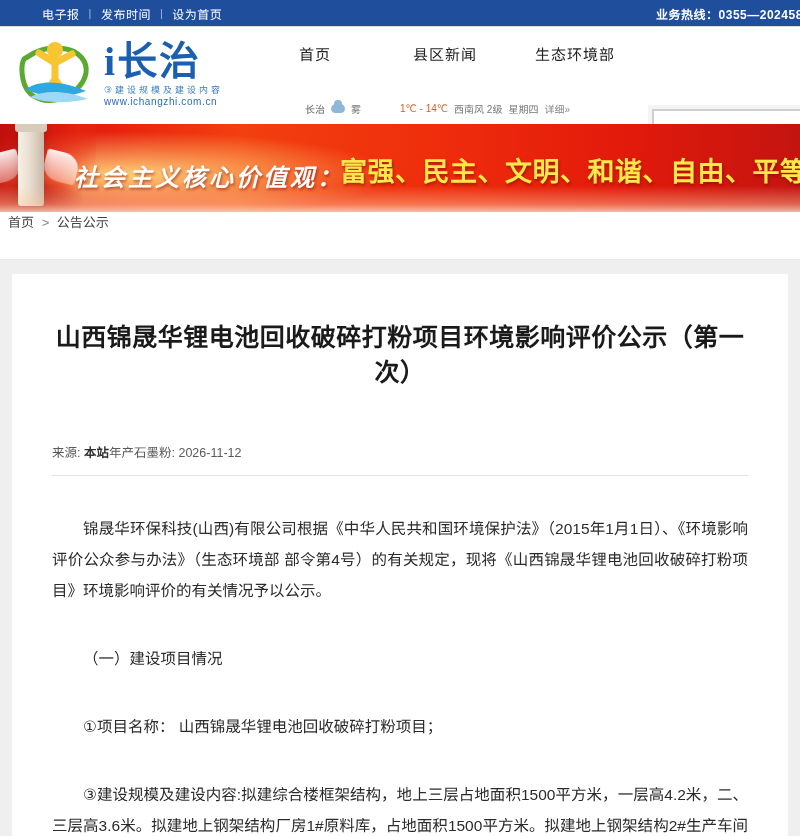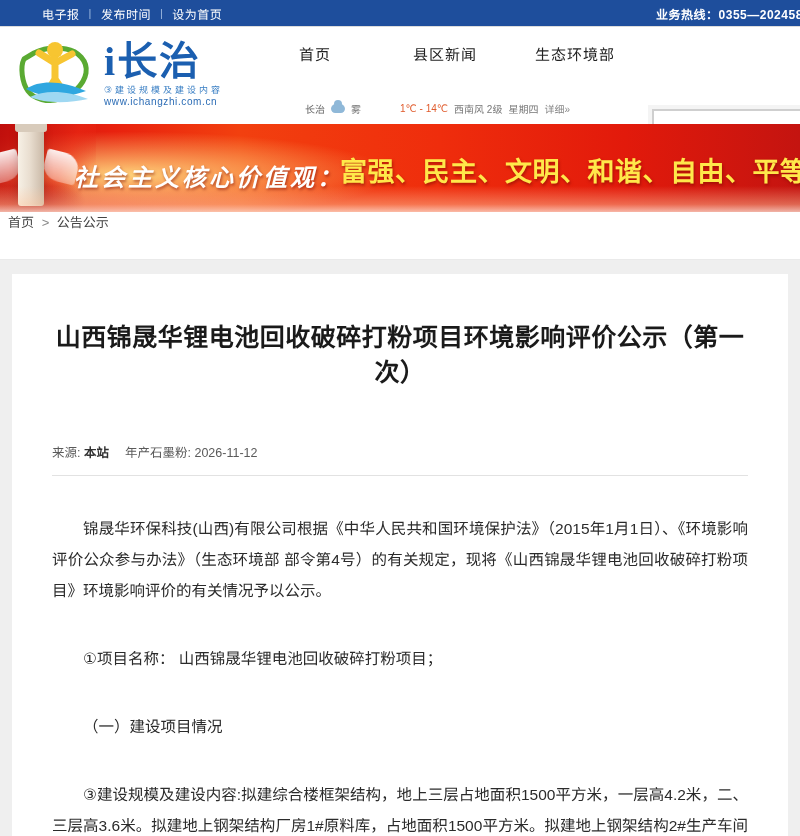--- a/index.html
+++ b/index.html
@@ -198,21 +198,21 @@
   .art-title {
     font-size: 25px; font-weight: bold; color: #1a1a1a;
     text-align: center; line-height: 1.4;
     letter-spacing: .5px;
     margin: 0 0 52px 0;
   }
   .art-meta {
     font-size: 12.5px; color: #5a5a5a;
     padding-bottom: 14px;
     border-bottom: 1px solid #e2e2e2;
-    display: flex; gap: 16px;
+    display: flex; gap: 0;
   }
   .art-meta b { font-weight: bold; color: #333; }
   .art-body {
     margin-top: 26px;
     font-size: 15.5px;
     color: #2b2b2b;
     line-height: 2.0;
     text-align: justify;
   }
   .art-body p { margin: 0 0 18px 0; }
@@ -305,19 +305,19 @@
         <b>本站</b>
       </span>
       <span>
         <span>年产石墨粉:</span>
         <span>2026-11-12</span>
       </span>
     </div>
 
     <div class="art-body">
       <p class="indent">锦晟华环保科技(山西)有限公司根据《中华人民共和国环境保护法》（2015年1月1日）、《环境影响评价公众参与办法》（生态环境部 部令第4号）的有关规定，现将《山西锦晟华锂电池回收破碎打粉项目》环境影响评价的有关情况予以公示。</p>
+      <p class="indent">（一）建设项目情况</p>
       <p class="indent">①项目名称：  山西锦晟华锂电池回收破碎打粉项目；</p>
-      <p class="indent">（一）建设项目情况</p>
       <p class="indent">③建设规模及建设内容:拟建综合楼框架结构，地上三层占地面积1500平方米，一层高4.2米，二、三层高3.6米。拟建地上钢架结构厂房1#原料库，占地面积1500平方米。拟建地上钢架结构2#生产车间占地面积2500平方米，层高7米。拟建钢架结构3#生产车间占地面积2500平方米、层高7米。拟建钢架结构4#生产车间占地面积2500平方米，层高7米。拟建3条锂电池打粉破碎生产线，占地7500平方米，总建筑面积10500平方米。年产石墨粉、铜粒、铝粒、钴酸锂粉共计2万吨。</p>
     </div>
 
   </div>
 </div>
 
 </body></html>

